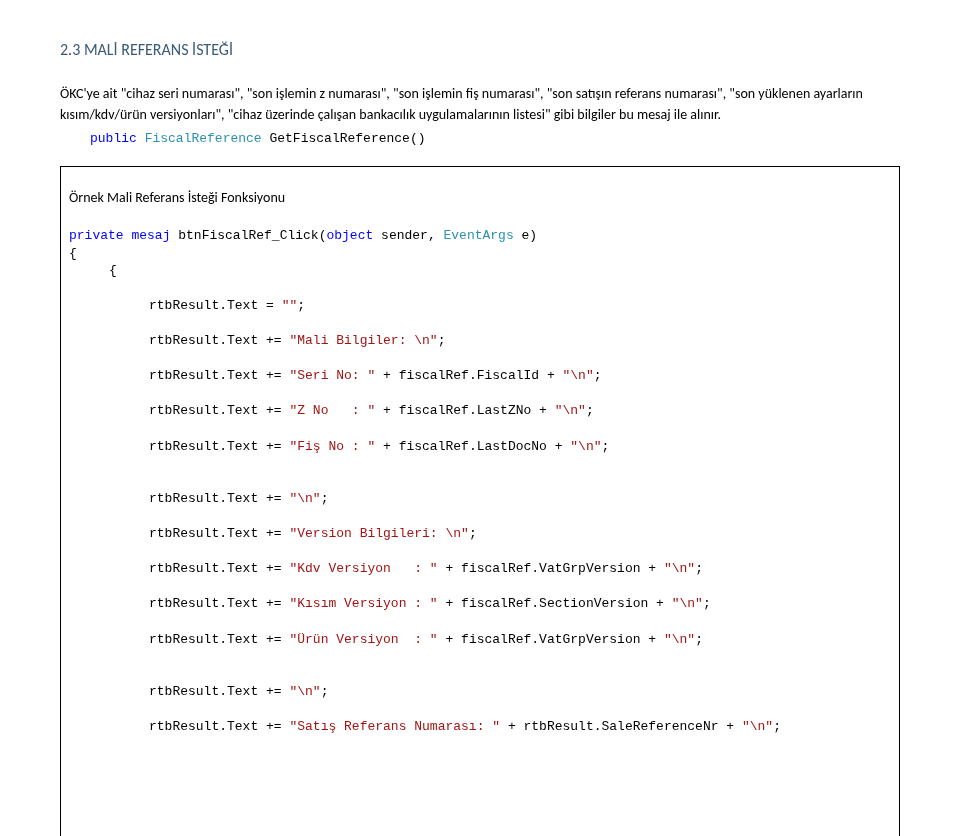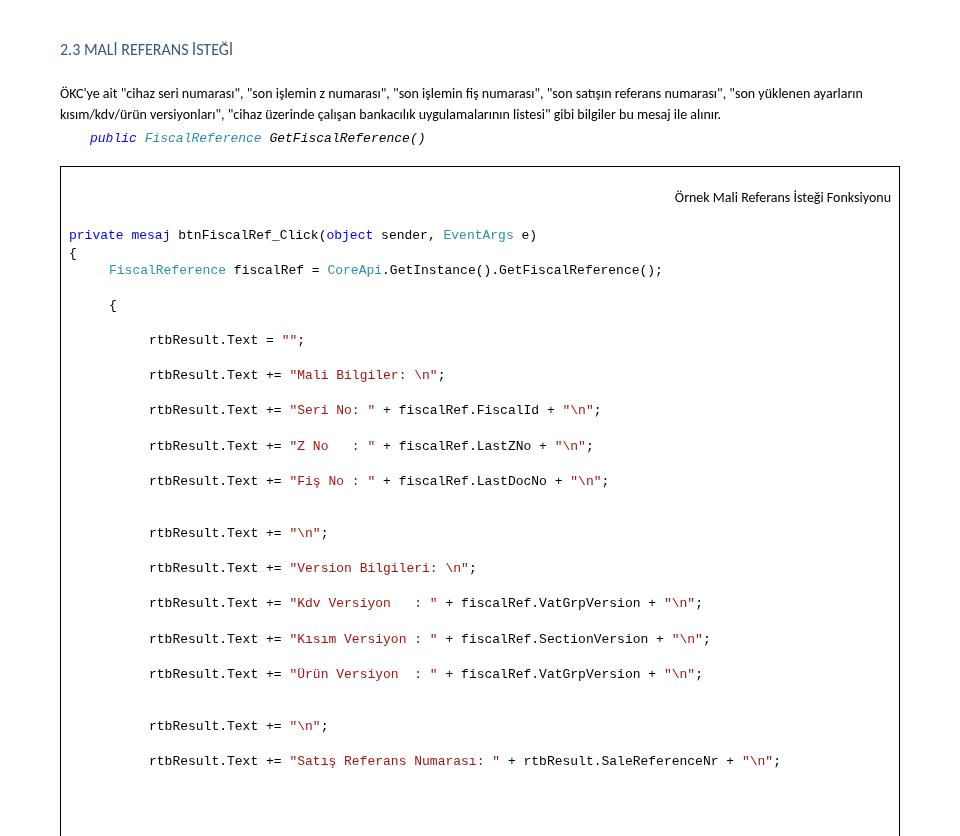--- a/index.html
+++ b/index.html
@@ -20,40 +20,38 @@
   }
   .paragraph {
     color: #000;
     line-height: 1.5;
     margin-bottom: 6px;
   }
   .method-sig {
     font-family: Consolas, "Courier New", monospace;
     font-size: 13px;
     margin: 4px 0 20px 30px;
-    font-style: italic;
   }
   .kw-blue { color: #0000ff; }
   .kw-teal { color: #2b91af; }
   .kw-str { color: #a31515; }
   .codebox {
     border: 1px solid #000;
     padding: 4px 8px 8px 8px;
     font-family: Consolas, "Courier New", monospace;
     font-size: 13px;
     line-height: 1.35;
     white-space: pre;
     overflow: hidden;
   }
   .codebox-title {
     font-family: Calibri, Arial, sans-serif;
     font-size: 14px;
     color: #000;
     margin-bottom: 2px;
-    text-align: right;
   }
   .indent1 { padding-left: 40px; display: block; }
   .indent2 { padding-left: 80px; display: block; }
 </style>
 </head>
 <body>
 
 <div class="heading">2.3   MALİ REFERANS İSTEĞİ</div>
 
 <div class="paragraph">ÖKC'ye ait "cihaz seri numarası", "son işlemin z numarası", "son işlemin fiş numarası", "son satışın referans numarası", "son yüklenen ayarların kısım/kdv/ürün versiyonları", "cihaz üzerinde çalışan bankacılık uygulamalarının listesi" gibi bilgiler bu mesaj ile alınır.</div>
@@ -62,21 +60,20 @@
   <span class="kw-blue">public</span>
   <span> </span>
   <span class="kw-teal">FiscalReference</span>
   <span> GetFiscalReference()</span>
 </div>
 
 <div class="codebox">
 <div class="codebox-title">Örnek Mali Referans İsteği Fonksiyonu</div>
 <span><span class="kw-blue">private</span> <span class="kw-blue">mesaj</span><span> btnFiscalRef_Click(</span><span class="kw-blue">object</span><span> sender, </span><span class="kw-teal">EventArgs</span><span> e)</span></span>
 <span>{</span>
-<span class="indent1"><span class="kw-teal">FiscalReference</span><span> fiscalRef = </span><span class="kw-teal">CoreApi</span><span>.GetInstance().GetFiscalReference();</span></span>
 <span class="indent1">{</span>
 <span class="indent2"><span>rtbResult.Text = </span><span class="kw-str">""</span><span>;</span></span>
 <span class="indent2"><span>rtbResult.Text += </span><span class="kw-str">"Mali Bilgiler: \n"</span><span>;</span></span>
 <span class="indent2"><span>rtbResult.Text += </span><span class="kw-str">"Seri No: "</span><span> + fiscalRef.FiscalId + </span><span class="kw-str">"\n"</span><span>;</span></span>
 <span class="indent2"><span>rtbResult.Text += </span><span class="kw-str">"Z No   : "</span><span> + fiscalRef.LastZNo + </span><span class="kw-str">"\n"</span><span>;</span></span>
 <span class="indent2"><span>rtbResult.Text += </span><span class="kw-str">"Fiş No : "</span><span> + fiscalRef.LastDocNo + </span><span class="kw-str">"\n"</span><span>;</span></span>
 
 <span class="indent2"><span>rtbResult.Text += </span><span class="kw-str">"\n"</span><span>;</span></span>
 <span class="indent2"><span>rtbResult.Text += </span><span class="kw-str">"Version Bilgileri: \n"</span><span>;</span></span>
 <span class="indent2"><span>rtbResult.Text += </span><span class="kw-str">"Kdv Versiyon   : "</span><span> + fiscalRef.VatGrpVersion + </span><span class="kw-str">"\n"</span><span>;</span></span>

